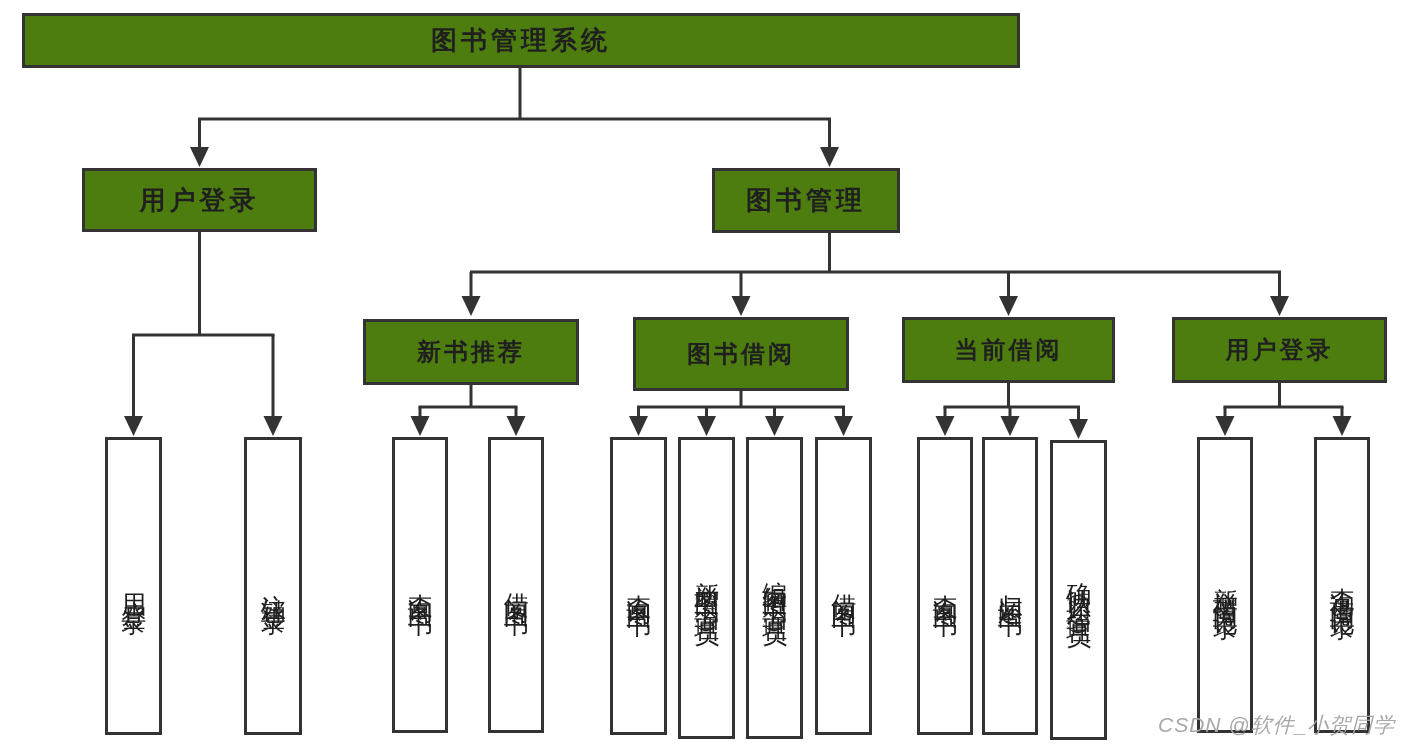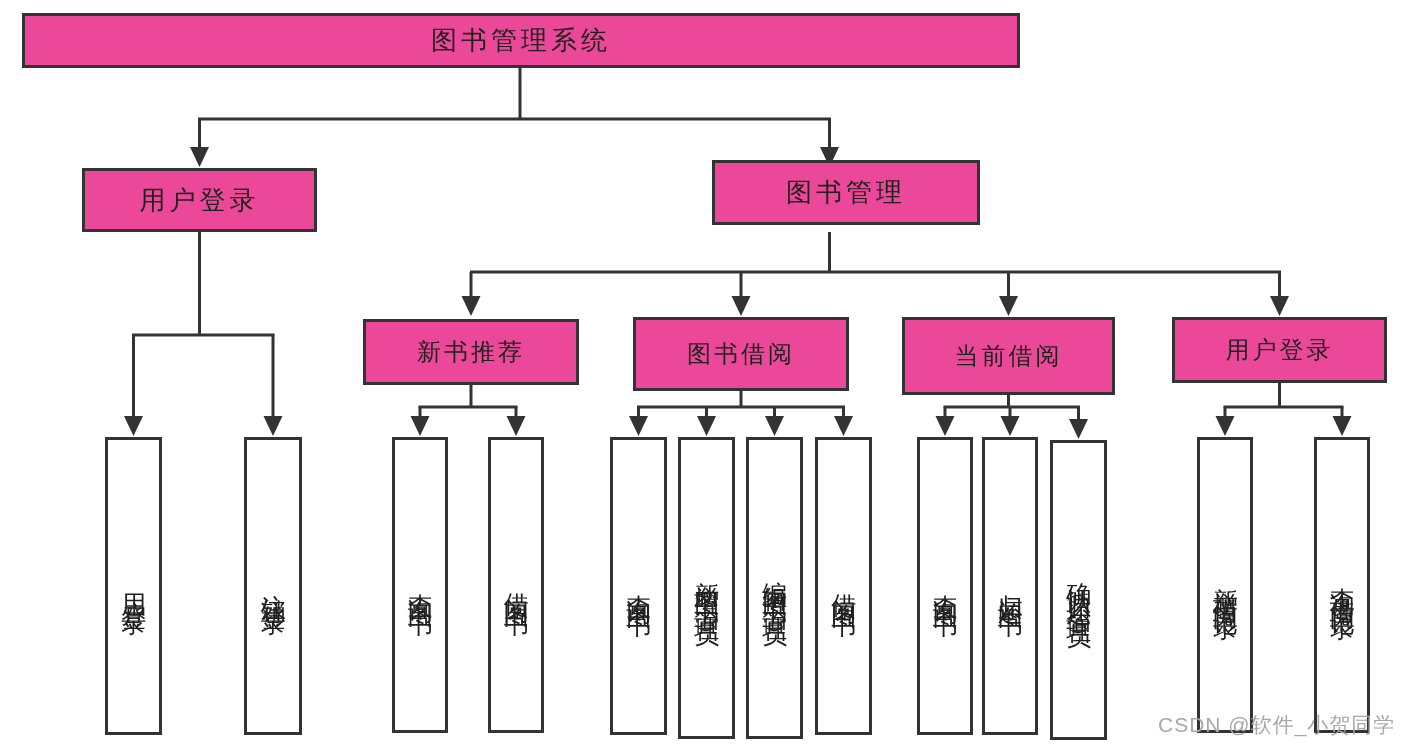--- a/index.html
+++ b/index.html
@@ -12,40 +12,42 @@
   body{
     width:1405px;height:747px;
     background:var(--background);
     font-family:"Liberation Sans","DejaVu Sans",sans-serif;
     overflow:hidden;
   }
   #canvas{position:relative;width:1405px;height:747px;}
   #connectors{position:absolute;left:0;top:0;pointer-events:none;}
   .hnode{
     position:absolute;box-sizing:border-box;
-    border:3px solid var(--line);background:#ec4899;
+    border:3px solid var(--line);background:#4d7c0f;
     display:flex;align-items:center;justify-content:center;
     font-size:26px;letter-spacing:4px;color:var(--text);
     white-space:nowrap;
+    font-weight:bold;
   }
   .lvl3{font-size:24px;letter-spacing:3px;}
   .vnode{
     position:absolute;box-sizing:border-box;
     border:3px solid var(--line);background:#fff;
     display:flex;align-items:center;justify-content:center;
   }
   .vtext{
     writing-mode:vertical-rl;text-orientation:mixed;
     font-size:25px;letter-spacing:6px;color:var(--text);
     line-height:1.1;
   }
   #watermark{
     position:absolute;left:1158px;top:711px;
     font-size:21px;letter-spacing:1px;color:var(--watermark);
     white-space:nowrap;
+    font-style:italic;
   }
 </style>
 </head>
 <body>
 
 <div id="canvas">
 
   <svg id="connectors" width="1405" height="747" viewBox="0 0 1405 747">
       <line x1="520" y1="68" x2="520" y2="119" stroke="#333333" stroke-width="3"></line>
       <line x1="198" y1="119" x2="831" y2="119" stroke="#333333" stroke-width="3"></line>
@@ -101,31 +103,31 @@
       <polygon points="1332.5,416 1351.5,416 1342,436" fill="#333333"></polygon>
     </svg>
 
   <div class="hnode" style="left:22px;top:13px;width:998px;height:55px">
     <span>图书管理系统</span>
   </div>
 
   <div class="hnode" style="left:82px;top:168px;width:235px;height:64px">
     <span>用户登录</span>
   </div>
-  <div class="hnode" style="left:712px;top:160px;width:268px;height:65px">
+  <div class="hnode" style="left:712px;top:168px;width:188px;height:65px">
     <span>图书管理</span>
   </div>
 
   <div class="hnode lvl3" style="left:363px;top:319px;width:216px;height:66px">
     <span>新书推荐</span>
   </div>
   <div class="hnode lvl3" style="left:633px;top:317px;width:216px;height:74px">
     <span>图书借阅</span>
   </div>
-  <div class="hnode lvl3" style="left:902px;top:317px;width:213px;height:78px">
+  <div class="hnode lvl3" style="left:902px;top:317px;width:213px;height:66px">
     <span>当前借阅</span>
   </div>
   <div class="hnode lvl3" style="left:1172px;top:317px;width:215px;height:66px">
     <span>用户登录</span>
   </div>
 
   <div class="vnode" style="left:105px;top:437px;width:57px;height:298px">
     <span class="vtext">用户登录</span>
   </div>
   <div class="vnode" style="left:244px;top:437px;width:58px;height:298px">

